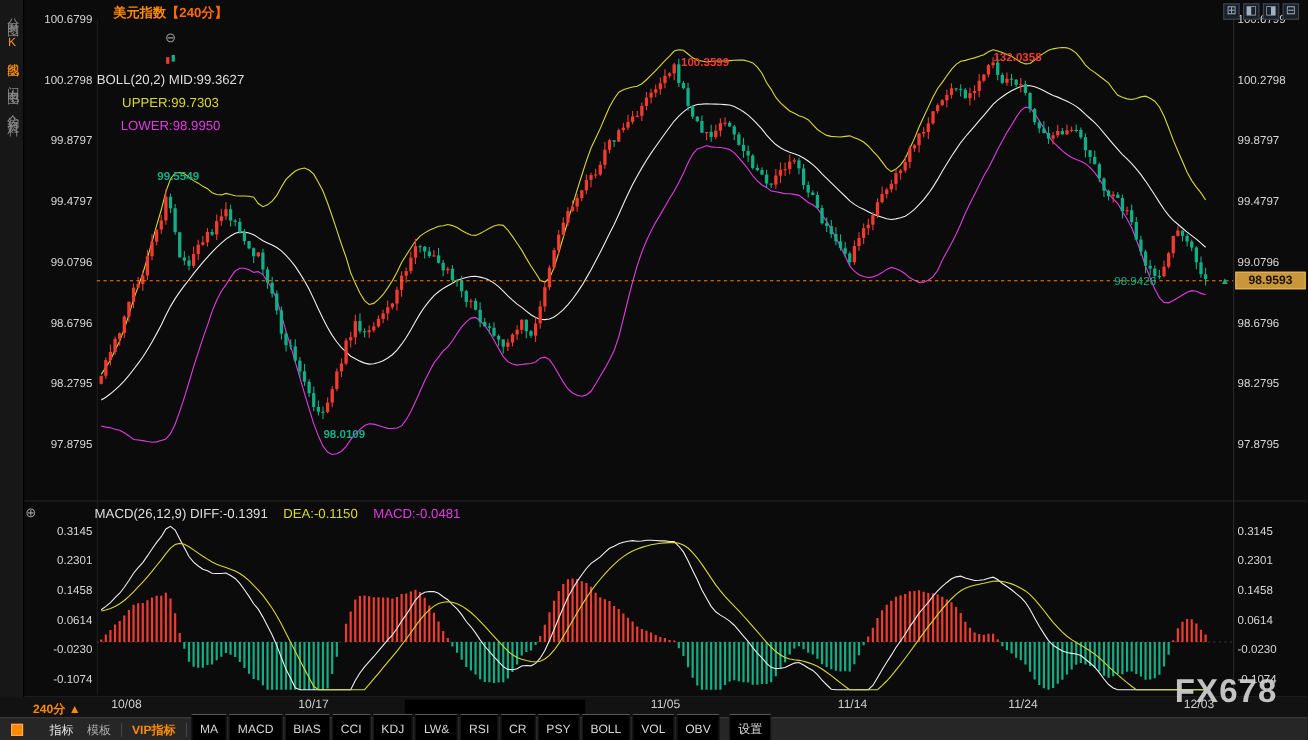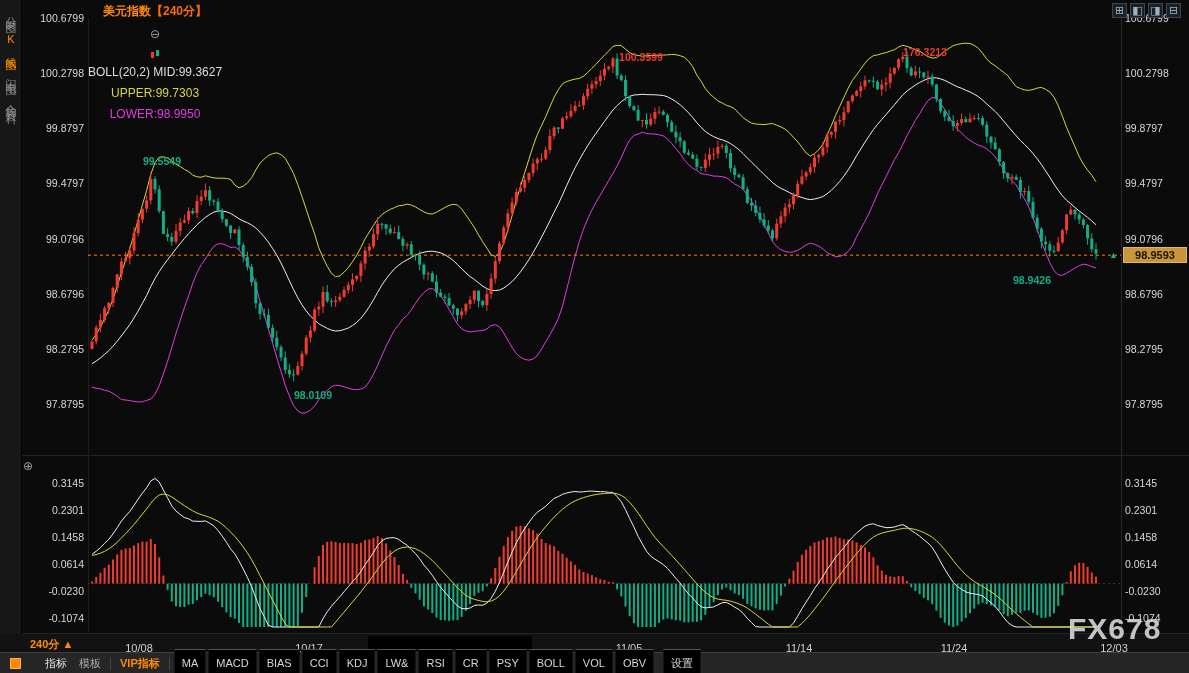--- a/index.html
+++ b/index.html
@@ -26,21 +26,21 @@
   #labels-layer{position:absolute;left:0;top:0;width:100%;height:100%;z-index:4;pointer-events:none;}
   #labels-layer div{position:absolute;font-size:10.5px;color:#d8d8d8;white-space:nowrap;}
   
   #macd-legend{position:absolute;left:86px;top:460px;z-index:5;display:flex;gap:14px;font-size:12px;white-space:nowrap;}
   #macd-circle-icon{position:absolute;left:23px;top:459px;z-index:5;color:#9a9a9a;font-size:12px;cursor:pointer;}
   
   #price-tag-box{position:absolute;left:1123px;width:62px;height:14px;background:#c9973b;border:1px solid #e8b558;color:#1b1200;font-size:11px;font-weight:bold;text-align:center;line-height:14px;z-index:5;}
   #price-arrow{position:absolute;left:1109px;font-size:9px;color:#12ae86;z-index:5;}
   
   #dates-row{position:absolute;left:0;top:634px;width:1189px;height:18px;background:#121212;z-index:5;}
-  #dates-row .dlabel{position:absolute;top:8px;font-size:11px;color:#cfcfcf;transform:translateX(-50%);margin-left:24px;}
+  #dates-row .dlabel{position:absolute;top:1px;font-size:11px;color:#cfcfcf;transform:translateX(-50%);}
   #tf-label{position:absolute;left:30px;top:3px;font-size:11px;color:#ff8a00;font-weight:bold;}
   #scroll-thumb{position:absolute;left:368px;top:2px;width:164px;height:13px;background:#000;cursor:pointer;}
   
   #watermark{position:absolute;left:1068px;top:612px;z-index:6;font-size:30px;font-weight:bold;color:rgba(210,210,210,0.92);letter-spacing:1px;}
   
   #toolbar{position:absolute;left:0;top:652px;width:1189px;height:21px;background:#262626;border-top:1px solid #3e3e3e;z-index:7;display:flex;align-items:center;padding-left:4px;box-sizing:border-box;font-size:11px;}
   .tb-sq{display:inline-block;width:9px;height:9px;background:#ff8a00;border:1px solid #ffb050;margin-right:4px;}
   .tb-tab{display:flex;align-items:center;color:#e6e6e6;padding:0 6px;cursor:pointer;gap:20px;}
   .tb-tab.dim{color:#ababab;}
   .tb-tab.vip{color:#ff8a00;font-weight:bold;}
@@ -838,26 +838,31 @@
       <div style="left: 26px; top: 530.981px; width: 58px; text-align: right;">0.1458</div>
       <div style="left: 1125px; top: 530.981px;">0.1458</div>
       <div style="left: 26px; top: 557.987px; width: 58px; text-align: right;">0.0614</div>
       <div style="left: 1125px; top: 557.987px;">0.0614</div>
       <div style="left: 26px; top: 584.994px; width: 58px; text-align: right;">-0.0230</div>
       <div style="left: 1125px; top: 584.994px;">-0.0230</div>
       <div style="left: 26px; top: 612px; width: 58px; text-align: right;">-0.1074</div>
       <div style="left: 1125px; top: 612px;">-0.1074</div>
       <div style="left: 162px; top: 155px; transform: translateX(-50%); font-weight: bold; color: rgb(18, 174, 134);">99.5549</div>
       <div style="left: 641px; top: 51px; transform: translateX(-50%); font-weight: bold; color: rgb(239, 59, 48);">100.3599</div>
-      <div style="left: 925px; top: 46px; transform: translateX(-50%); font-weight: bold; color: rgb(239, 59, 48);">176.3213</div>
+      <div style="left: 925px; top: 46px; transform: translateX(-50%); font-weight: bold; color: rgb(239, 59, 48);">132.0358</div>
       <div style="left: 313px; top: 389px; transform: translateX(-50%); font-weight: bold; color: rgb(18, 174, 134);">98.0109</div>
-      <div style="left: 1032px; top: 274px; transform: translateX(-50%); font-weight: bold; color: rgb(18, 174, 134);">98.9426</div>
+      <div style="left: 1032px; top: 250px; transform: translateX(-50%); font-weight: normal; color: rgb(18, 174, 134);">98.9426</div>
     </div>
 
   <span id="macd-circle-icon">⊕</span>
+  <div id="macd-legend">
+    <span class="t-white">MACD(26,12,9) DIFF:-0.1391</span>
+    <span class="t-yellow">DEA:-0.1150</span>
+    <span class="t-magenta">MACD:-0.0481</span>
+  </div>
 
   <span id="price-arrow" style="top: 250.163px;">▲</span>
   <div id="price-tag-box" style="top: 247.163px;">98.9593</div>
 
   <div id="dates-row">
     <span id="tf-label">240分 ▲</span>
     <div id="scroll-thumb"></div>
   <span class="dlabel" style="left: 115px;">10/08</span>
       <span class="dlabel" style="left: 285px;">10/17</span>
       <span class="dlabel" style="left: 605px;">11/05</span>

